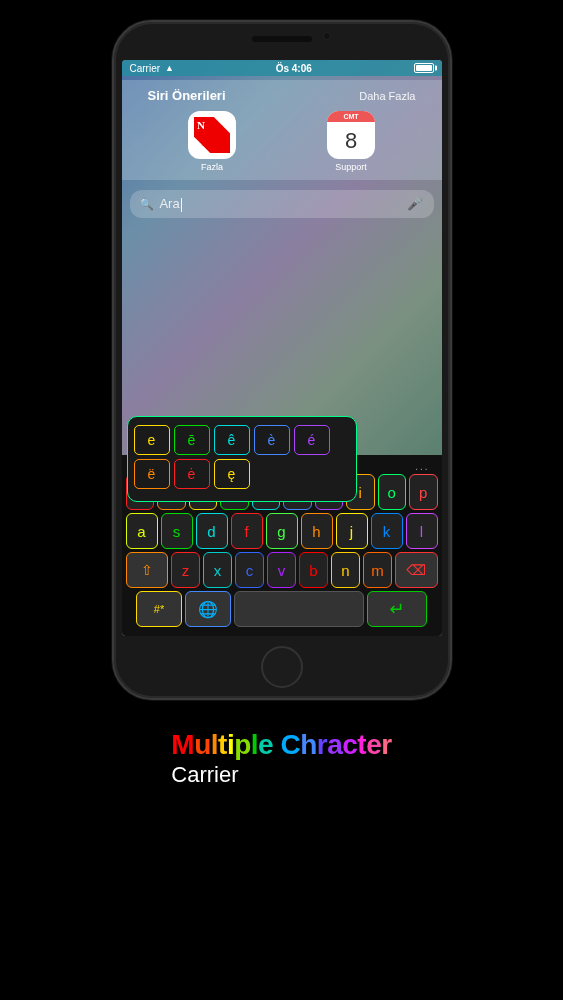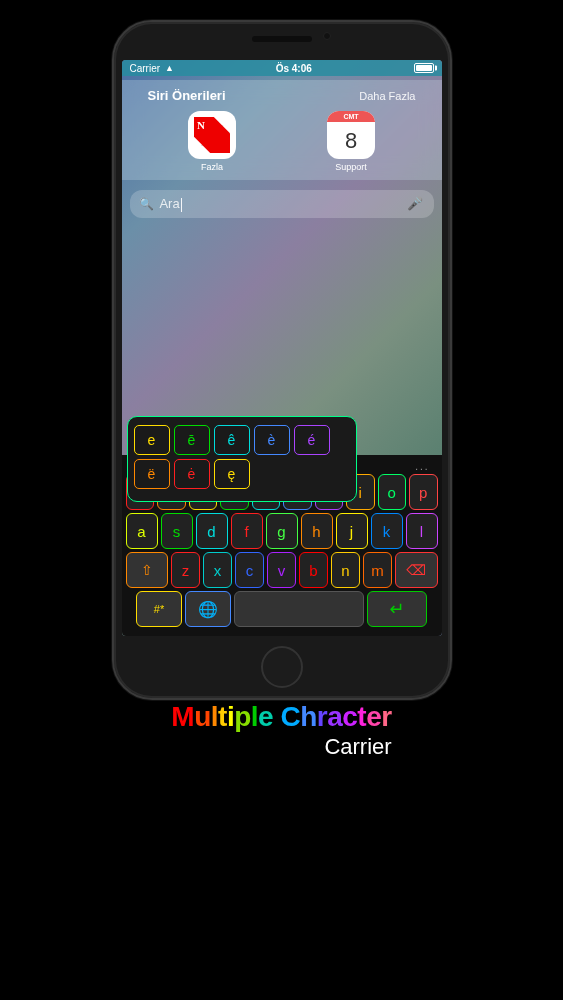--- a/index.html
+++ b/index.html
@@ -408,22 +408,22 @@
       color: #aaa;
     }
     .kb-return {
       background: #333;
       flex: 2;
       max-width: 60px;
     }
 
     
     .bottom-text {
-      margin-top: 0;
-      text-align: right;
+      margin-top: 28px;
+      text-align: left;
     }
     .bottom-title {
       font-size: 28px;
       font-weight: 700;
       letter-spacing: -0.5px;
       line-height: 1.2;
     }
     .bottom-subtitle {
       font-size: 22px;
       font-weight: 400;

